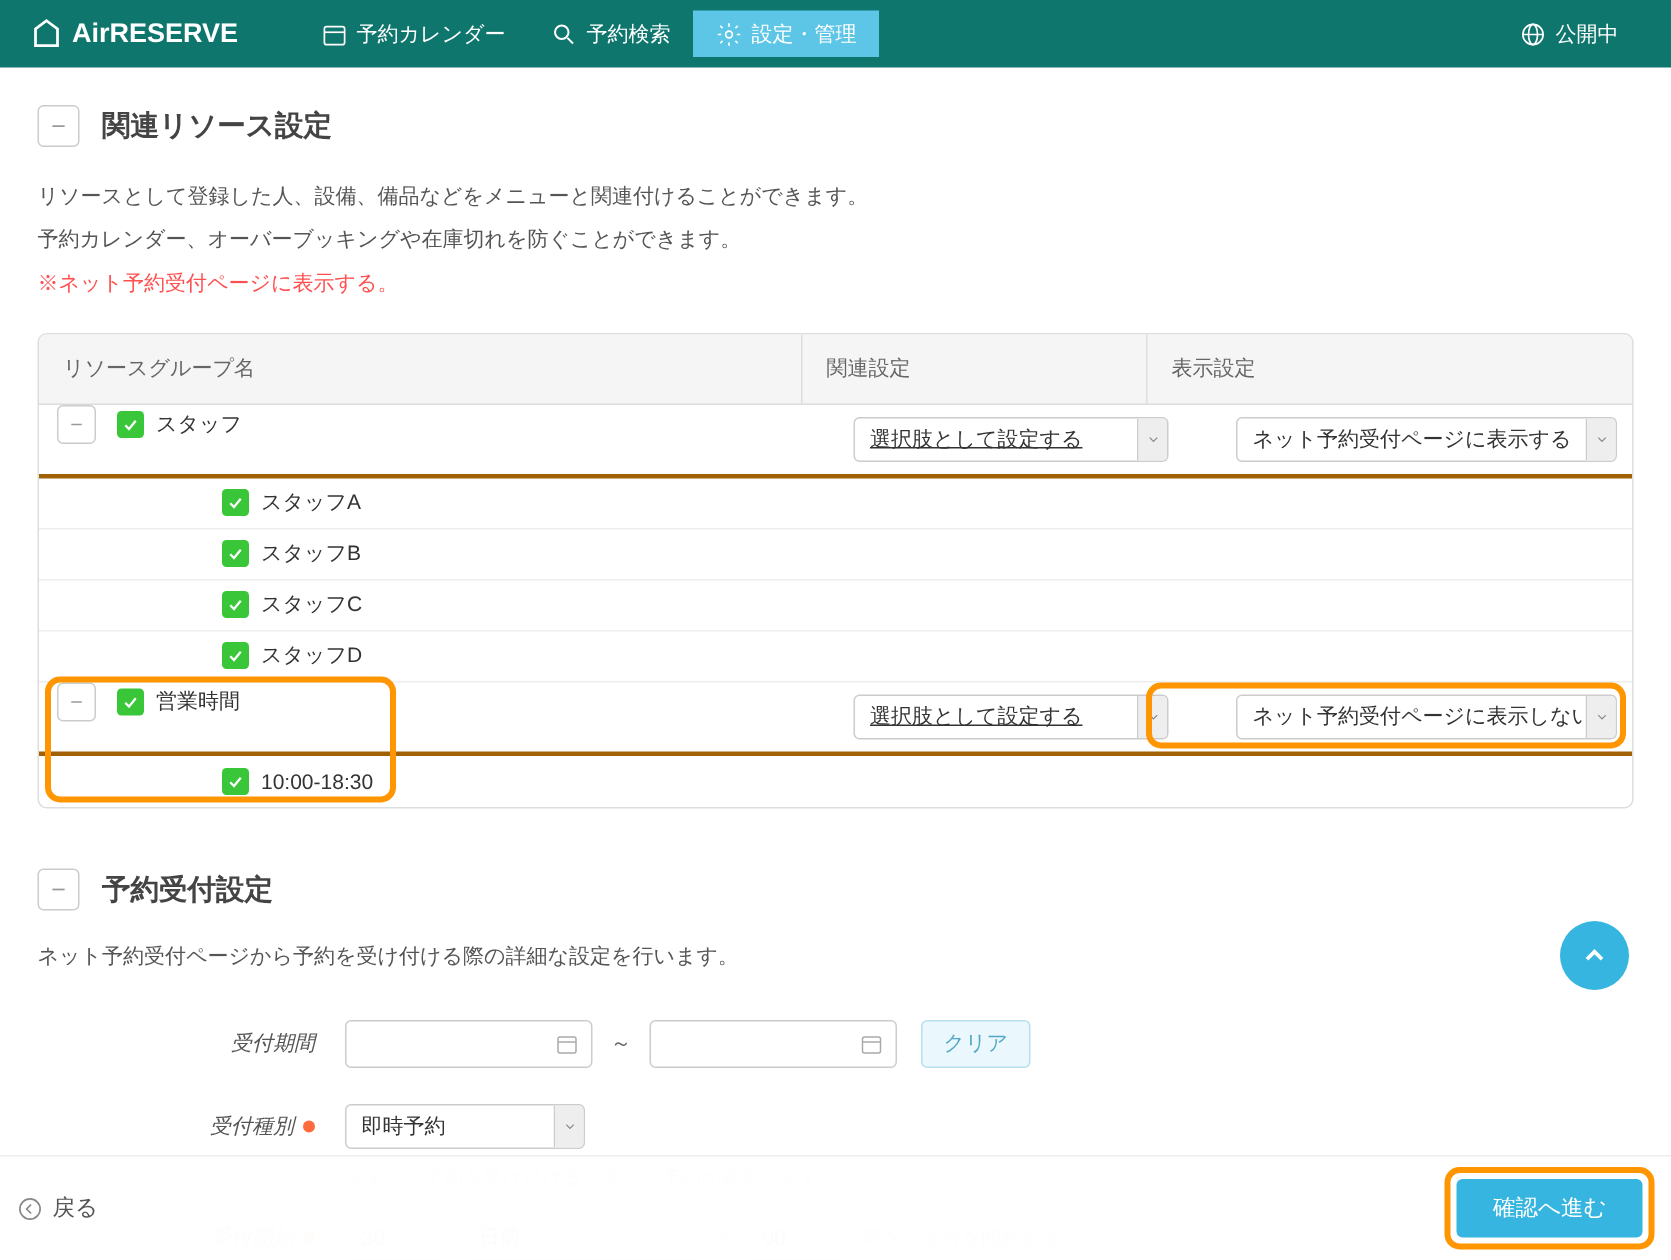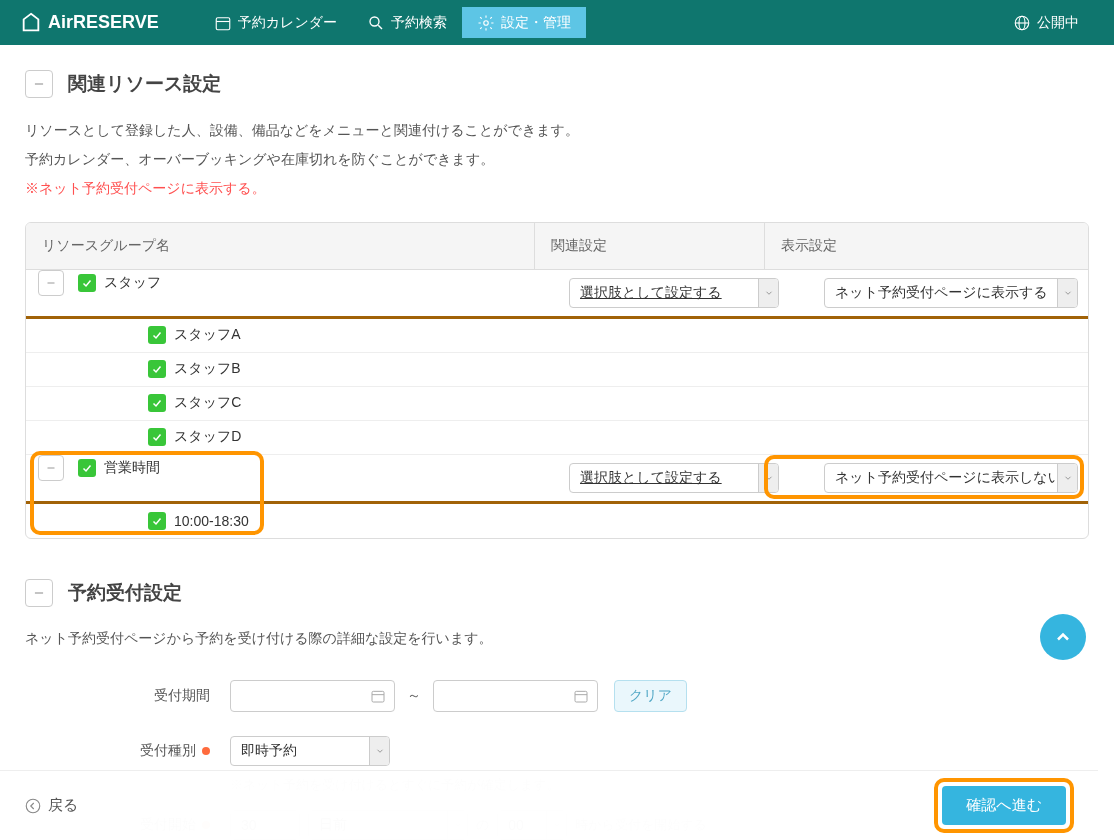--- a/index.html
+++ b/index.html
@@ -49,31 +49,31 @@
     
     .select { position: relative; border: 1px solid #ccc; border-radius: 4px; height: 30px; display: flex; align-items: center; padding: 0 10px; background: #fff; cursor: pointer; width: 100%; }
     .select-arrow { width: 20px; height: 28px; background: #eee; border-left: 1px solid #ccc; position: absolute; right: 0; top: 0; display: flex; align-items: center; justify-content: center; border-radius: 0 3px 3px 0; }
     
     .highlight-box { border: 4px solid #ff9500; border-radius: 10px; padding: 0; position: absolute; pointer-events: none; }
     
     .section2 { margin-top: 40px; }
     
     
     .form-row { display: flex; align-items: center; margin-bottom: 24px; }
-    .form-label { width: 205px; text-align: right; padding-right: 20px; color: #555; font-size: 14px; display: flex; align-items: center; justify-content: flex-end; }
+    .form-label { width: 205px; text-align: right; padding-right: 20px; color: #555; font-size: 14px; display: flex; align-items: center; justify-content: flex-end; font-style: italic; }
     .form-controls { display: flex; align-items: center; gap: 8px; }
     .date-input { width: 165px; height: 32px; border: 1px solid #ccc; border-radius: 4px; display: flex; align-items: center; justify-content: flex-end; padding: 0 8px; background: #fff; }
     .tilde { color: #666; margin: 0 4px; }
     .clear-btn { background: #eaf7fc; border: 1px solid #b5e0ef; color: #52a8c6; padding: 6px 14px; border-radius: 4px; cursor: pointer; font-size: 14px; margin-left: 8px; }
     .req-dot { width: 8px; height: 8px; background: #ff6b3d; border-radius: 50%; display: inline-block; margin-left: 6px; }
     .small-select { position: relative; border: 1px solid #ccc; border-radius: 4px; height: 30px; display: flex; align-items: center; padding: 0 24px 0 10px; background: #fff; cursor: pointer; }
     .small-select-narrow { width: 160px; }
     
     
-    .footer-bar { position: absolute; bottom: 0; left: 0; right: 16px; height: 70px; background: rgba(255,255,255,0.95); border-top: 1px solid #eee; display: flex; align-items: center; padding: 0 24px; gap: 18px; }
+    .footer-bar { position: absolute; bottom: 0; left: 0; right: 0; height: 70px; background: rgba(255,255,255,0.95); border-top: 1px solid #eee; display: flex; align-items: center; padding: 0 11px; gap: 18px; }
     .back-btn { display: flex; align-items: center; color: #555; cursor: pointer; font-size: 15px; }
     .back-btn svg { margin-right: 6px; }
     .confirm-btn-wrap { margin-left: auto; border: 4px solid #ff9500; border-radius: 10px; padding: 4px; }
     .confirm-btn { background: #35b5df; color: #fff; border: none; padding: 10px 24px; border-radius: 4px; font-size: 15px; cursor: pointer; }
     
     .scroll-top { position: absolute; right: 28px; bottom: 180px; width: 46px; height: 46px; background: #35b5df; border-radius: 50%; display: flex; align-items: center; justify-content: center; cursor: pointer; }
     
     .faded { opacity: 0.35; }
     .inline-txt { color: #777; font-size: 13px; }
   </style>

